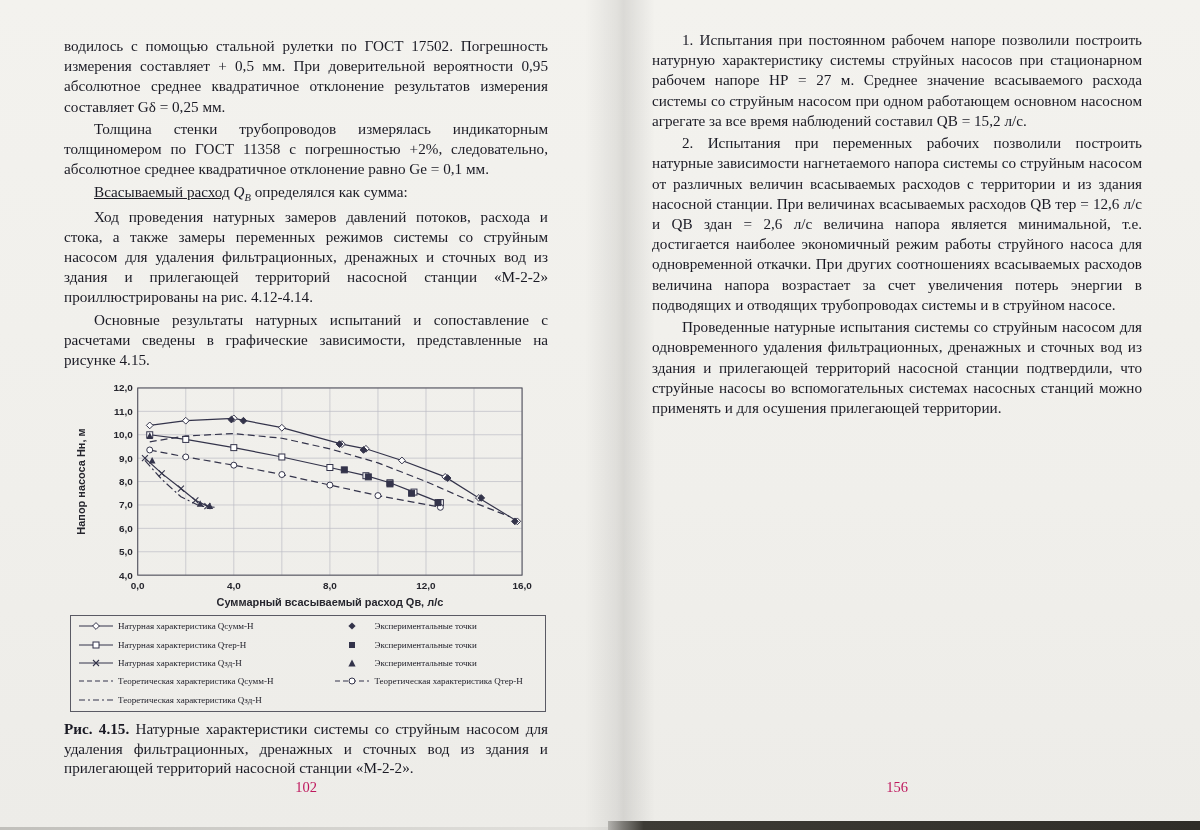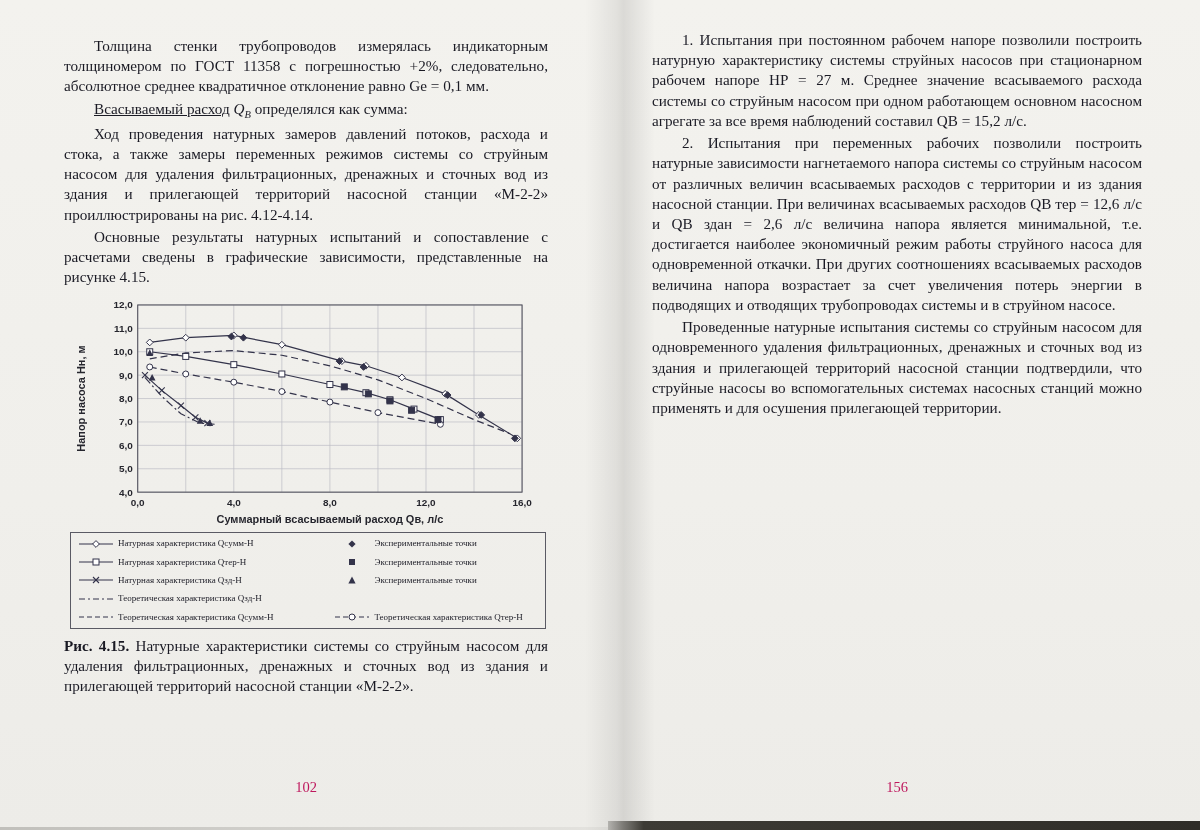--- a/index.html
+++ b/index.html
@@ -50,20 +50,21 @@
   .pagenum{position:absolute;bottom:34px;text-align:center;font-size:14.5px;color:#be185d;}
   .pagenum-left{left:64px;width:484px;}
   .pagenum-right{left:652px;width:490px;}
 </style>
 </head>
 <body>
 
 <div class="gutter"></div>
 
 <div class="col left-col">
+  <p class="body-text">водилось с помощью стальной рулетки по ГОСТ 17502. Погрешность измерения составляет + 0,5 мм. При доверительной вероятности 0,95 абсолютное среднее квадратичное отклонение результатов измерения составляет Gδ = 0,25 мм.</p>
   <p class="body-text indent">Толщина стенки трубопроводов измерялась индикаторным толщиномером по ГОСТ 11358 с погрешностью +2%, следовательно, абсолютное среднее квадратичное отклонение равно Gе = 0,1 мм.</p>
   <p class="body-text indent"><span class="u">Всасываемый расход</span><span class="fi"> Q</span><sub>В</sub><span> определялся как сумма:</span></p>
   <p class="body-text indent">Ход проведения натурных замеров давлений потоков, расхода и стока, а также замеры переменных режимов системы со струйным насосом для удаления фильтрационных, дренажных и сточных вод из здания и прилегающей территорий насосной станции «М-2-2» проиллюстрированы на рис. 4.12-4.14.</p>
   <p class="body-text indent">Основные результаты натурных испытаний и сопоставление с расчетами сведены в графические зависимости, представленные на рисунке 4.15.</p>
 
   <div class="figure">
     <svg class="chart-svg" viewBox="0 0 470 234" xmlns="http://www.w3.org/2000/svg">
         <line x1="66" y1="10" x2="66" y2="198" stroke="#bcbcc4" stroke-width="0.7"></line>
         <line x1="114.25" y1="10" x2="114.25" y2="198" stroke="#bcbcc4" stroke-width="0.7"></line>
         <line x1="162.5" y1="10" x2="162.5" y2="198" stroke="#bcbcc4" stroke-width="0.7"></line>
@@ -202,38 +203,38 @@
         <div class="lg-item lg-right">
           <svg class="sw" viewBox="0 0 34 10">
               <path d="M17 1.4 L20.6 8.4 L13.4 8.4 Z" fill="#33334a"></path>
             </svg>
           <span>Экспериментальные точки</span>
         </div>
       </div>
       <div class="lg-row">
         <div class="lg-item lg-left">
           <svg class="sw" viewBox="0 0 34 10">
-              <line x1="0" y1="5" x2="34" y2="5" stroke="#33334a" stroke-width="1" stroke-dasharray="6,3,2,3"></line>
-            </svg>
-          <span>Теоретическая характеристика Qзд-Н</span>
-        </div>
-      </div>
-      <div class="lg-row">
-        <div class="lg-item lg-left">
-          <svg class="sw" viewBox="0 0 34 10">
               <line x1="0" y1="5" x2="34" y2="5" stroke="#33334a" stroke-width="1" stroke-dasharray="5,3"></line>
             </svg>
           <span>Теоретическая характеристика Qсумм-Н</span>
         </div>
         <div class="lg-item lg-right">
           <svg class="sw" viewBox="0 0 34 10">
               <line x1="0" y1="5" x2="34" y2="5" stroke="#33334a" stroke-width="1" stroke-dasharray="5,3"></line>
               <circle cx="17" cy="5" r="3" fill="#fff" stroke="#33334a" stroke-width="1"></circle>
             </svg>
           <span>Теоретическая характеристика Qтер-Н</span>
+        </div>
+      </div>
+      <div class="lg-row">
+        <div class="lg-item lg-left">
+          <svg class="sw" viewBox="0 0 34 10">
+              <line x1="0" y1="5" x2="34" y2="5" stroke="#33334a" stroke-width="1" stroke-dasharray="6,3,2,3"></line>
+            </svg>
+          <span>Теоретическая характеристика Qзд-Н</span>
         </div>
       </div>
     </div>
 
     <p class="caption"><b>Рис. 4.15.</b><span> Натурные характеристики системы со струйным насосом для удаления фильтрационных, дренажных и сточных вод из  здания и прилегающей территорий насосной станции «М-2-2».</span></p>
   </div>
 </div>
 
 <div class="col right-col">
   <p class="body-text indent">1. Испытания при постоянном рабочем напоре позволили построить натурную характеристику системы струйных насосов при стационарном рабочем напоре НР = 27 м. Среднее значение всасываемого расхода системы со струйным насосом при одном работающем основном насосном агрегате за все время наблюдений составил QВ = 15,2 л/с.</p>

